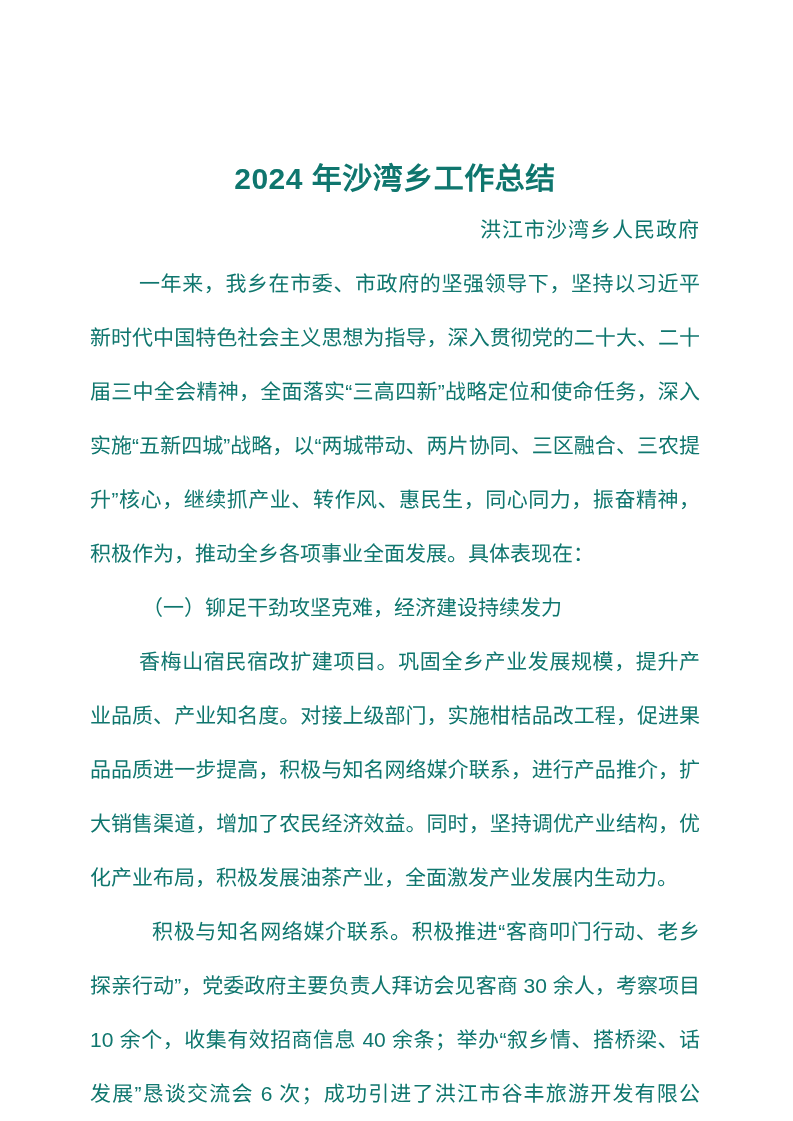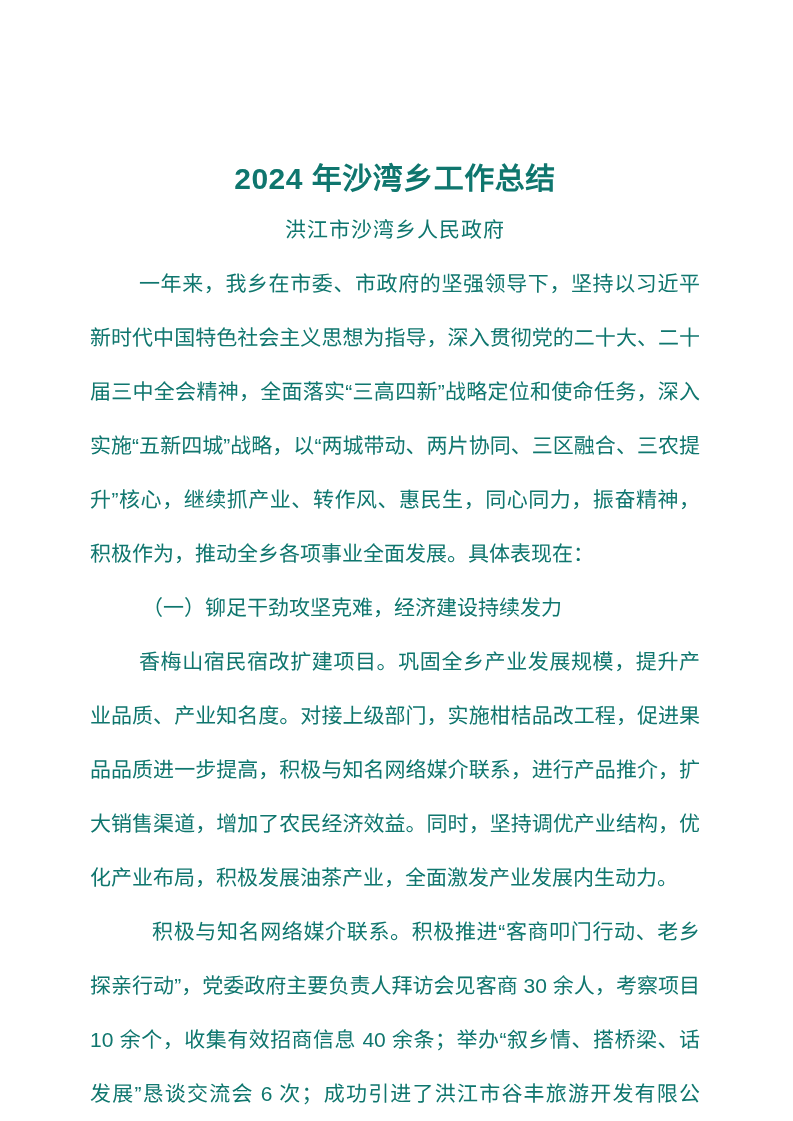--- a/index.html
+++ b/index.html
@@ -21,21 +21,21 @@
   }
   .doc-title {
     text-align: center;
     font-size: 30px;
     font-weight: 700;
     line-height: 35px;
     letter-spacing: 0.5px;
     white-space: nowrap;
   }
   .doc-subtitle {
-    text-align: center;
+    text-align: right;
     font-size: 21px;
     font-weight: 400;
     line-height: 25px;
     letter-spacing: 1px;
     margin-top: 21px;
     white-space: nowrap;
   }
   .doc-content {
     margin-top: 15px;
     font-size: 21px;

